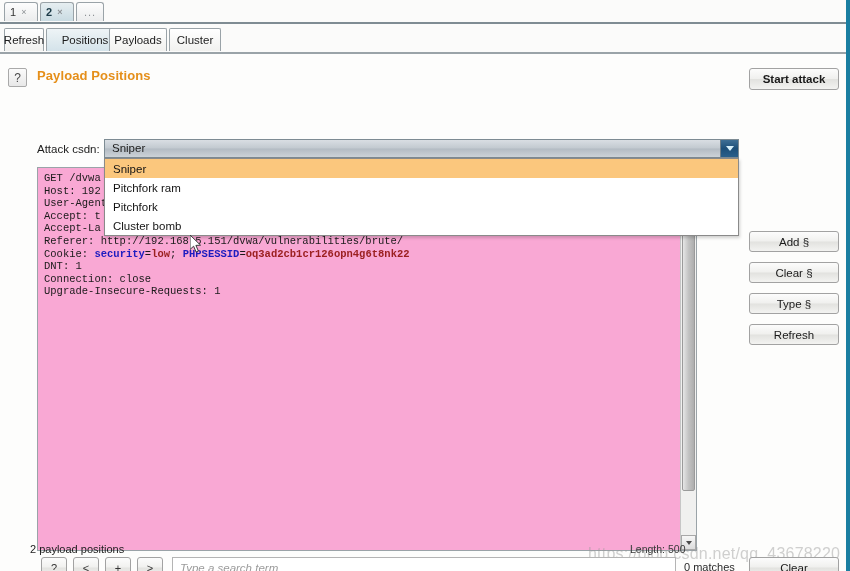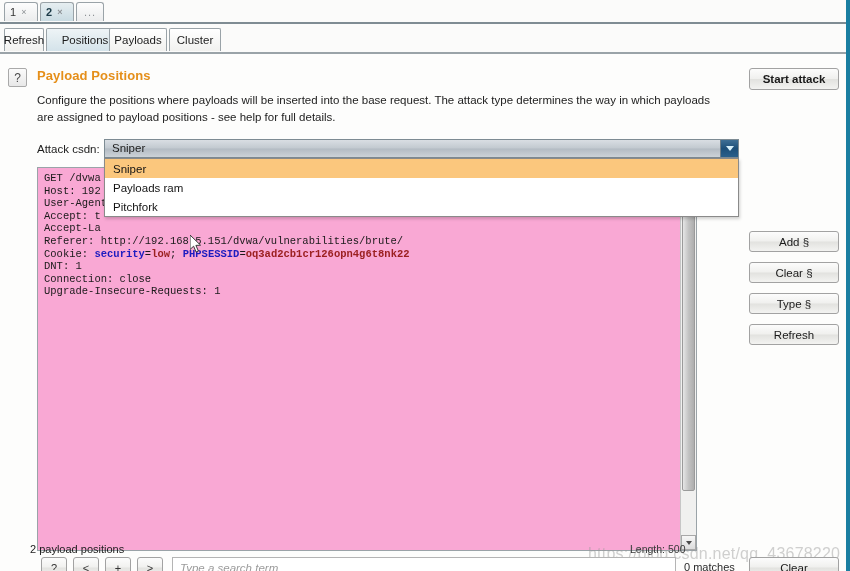--- a/index.html
+++ b/index.html
@@ -351,21 +351,20 @@
     <div class="ttab" id="ttab0">Refresh</div>
     <div class="ttab sel" id="ttab1">Positions</div>
     <div class="ttab" id="ttab2">Payloads</div>
     <div class="ttab" id="ttab3">Cluster</div>
   </div>
 
   <div class="panel">
 
     <div class="help-icon">?</div>
     <div class="section-title">Payload Positions</div>
-    <div class="desc">Configure the positions where payloads will be inserted into the base request. The attack type determines the way in which payloads are assigned to payload positions - see help for full details.</div>
 
     <div class="attack-label">Attack csdn:</div>
     <div class="combo">
       <div class="combo-text">Sniper</div>
       <div class="combo-arrow-btn">
           <div class="tri"></div>
         </div>
     </div>
 
     <div class="editor">
@@ -373,22 +372,23 @@
       <div class="vscroll">
         <div class="vthumb"></div>
         <div class="vbtn">
             <div class="tri-d"></div>
           </div>
       </div>
     </div>
 
     <div class="dropdown">
       <div class="dd-item sel">Sniper</div>
-      <div class="dd-item">Payloads ram</div>
+      <div class="dd-item">Pitchfork ram</div>
       <div class="dd-item">Pitchfork</div>
+      <div class="dd-item">Cluster bomb</div>
     </div>
 
     <div class="cursor">
       <svg width="14" height="19" viewBox="0 0 14 19">
         <polygon points="0,0 0,14.5 3.6,11.2 6.1,17 8.4,16 5.9,10.4 10.6,10.2" fill="#ffffff" stroke="#3a3a3a" stroke-width="1"></polygon>
       </svg>
     </div>
 
     <div class="rbtn" id="btn-start">Start attack</div>
     <div class="rbtn" id="btn-add">Add §</div>

